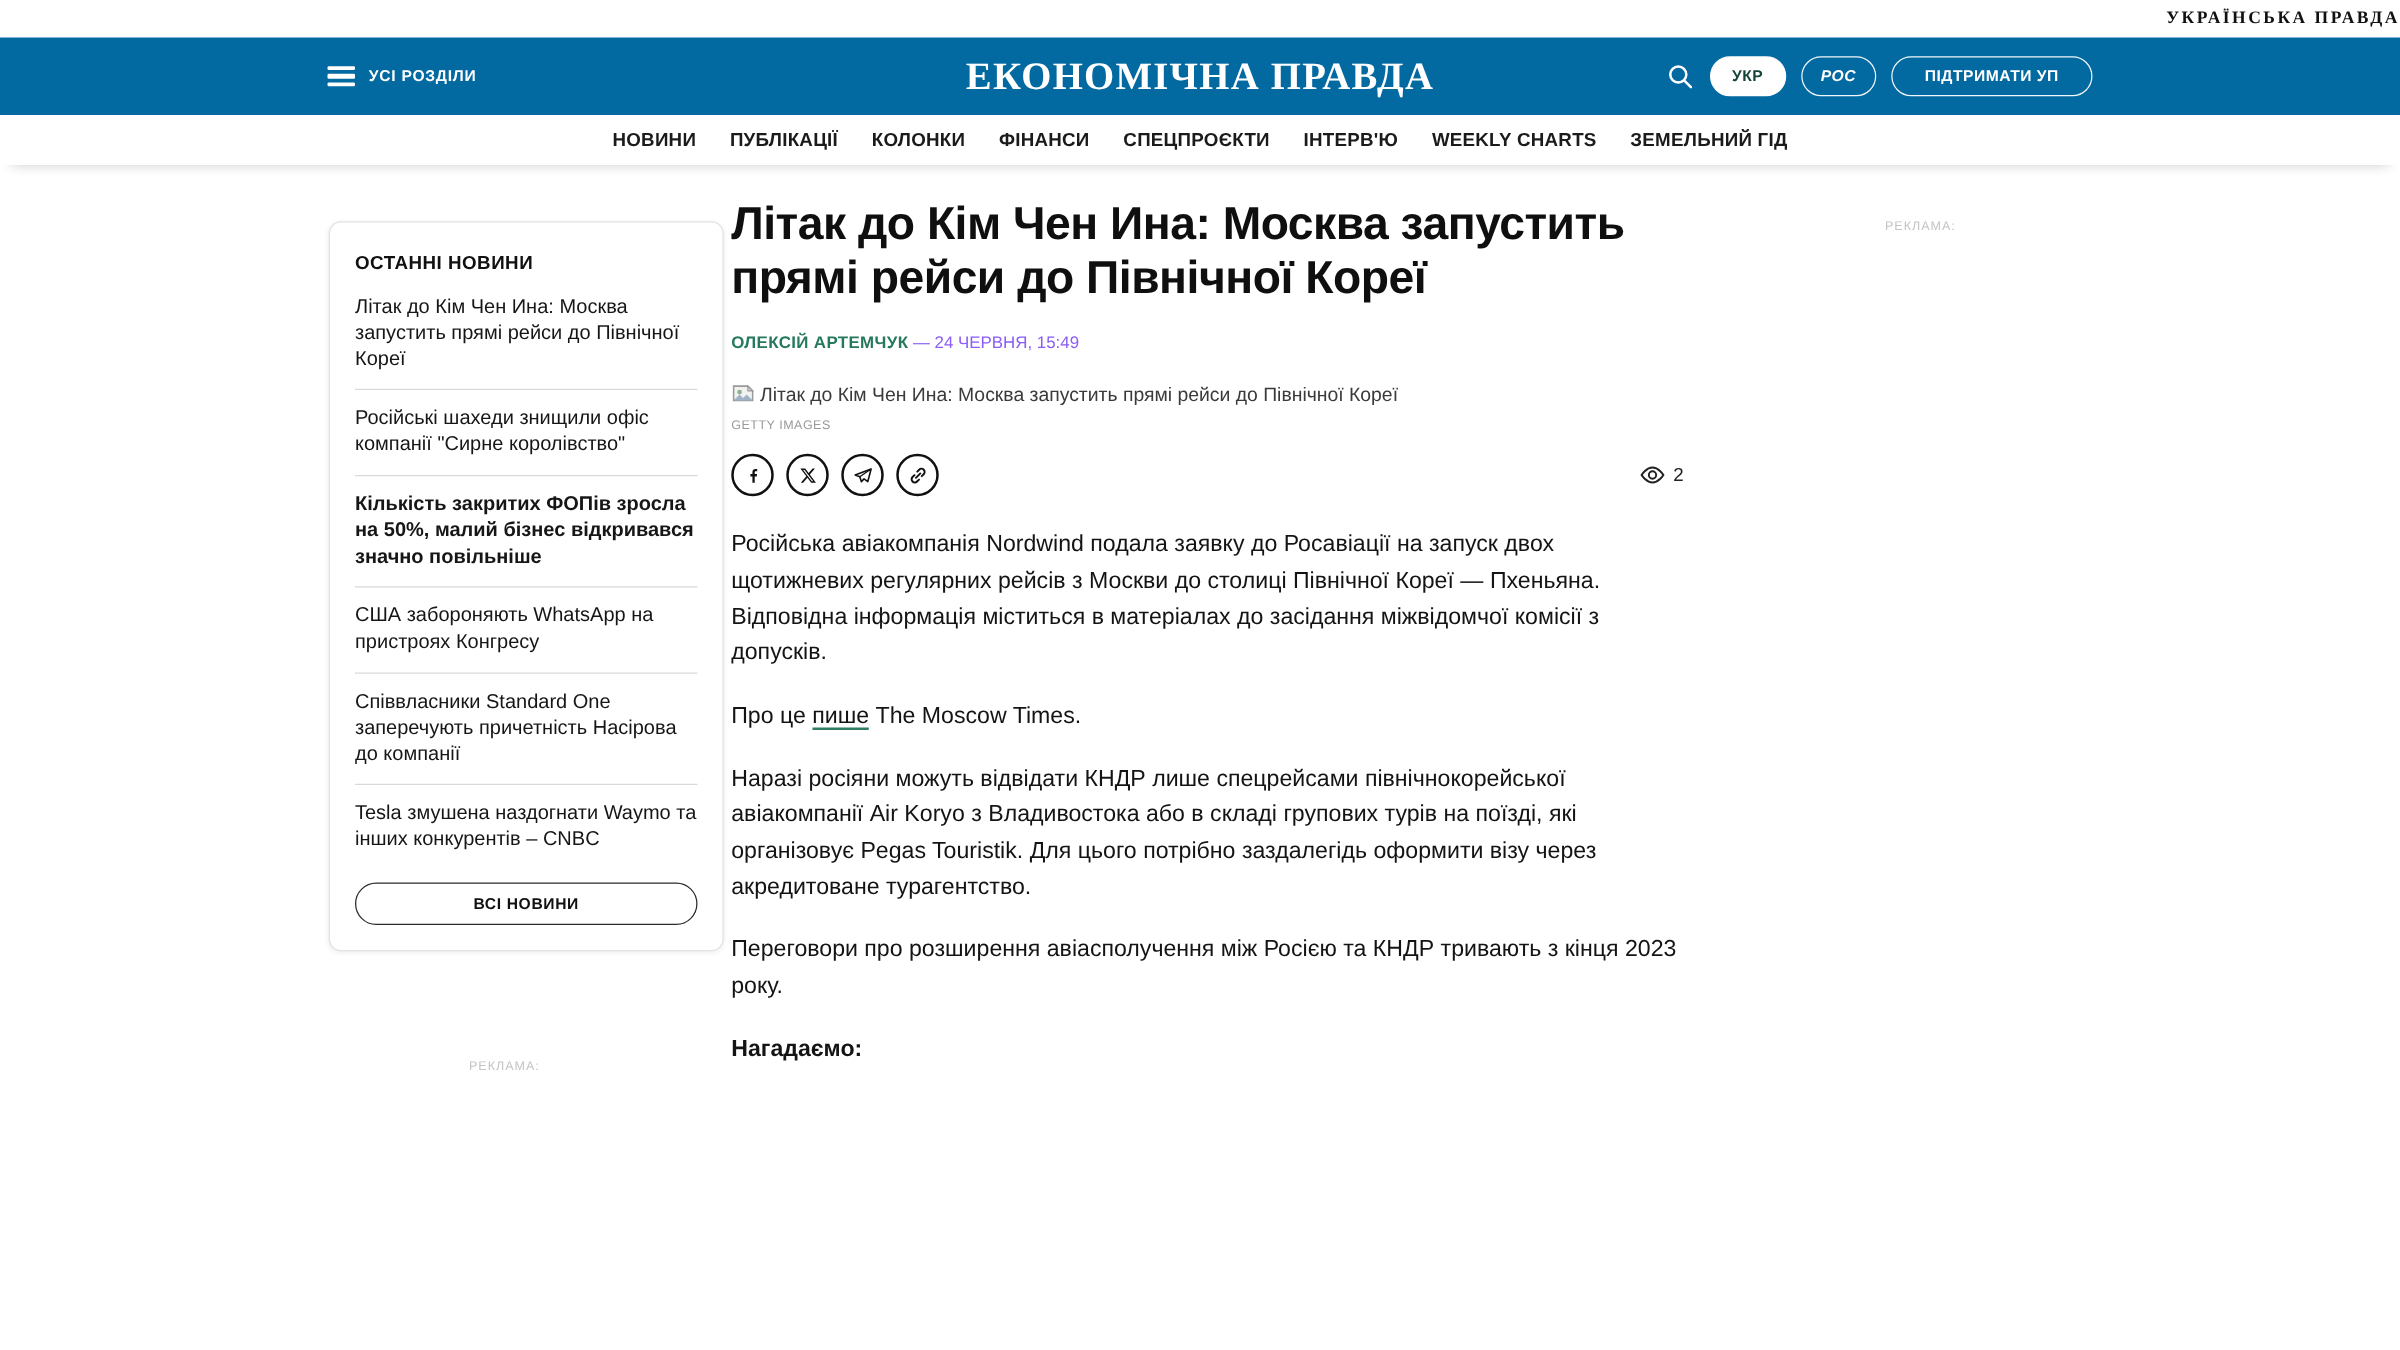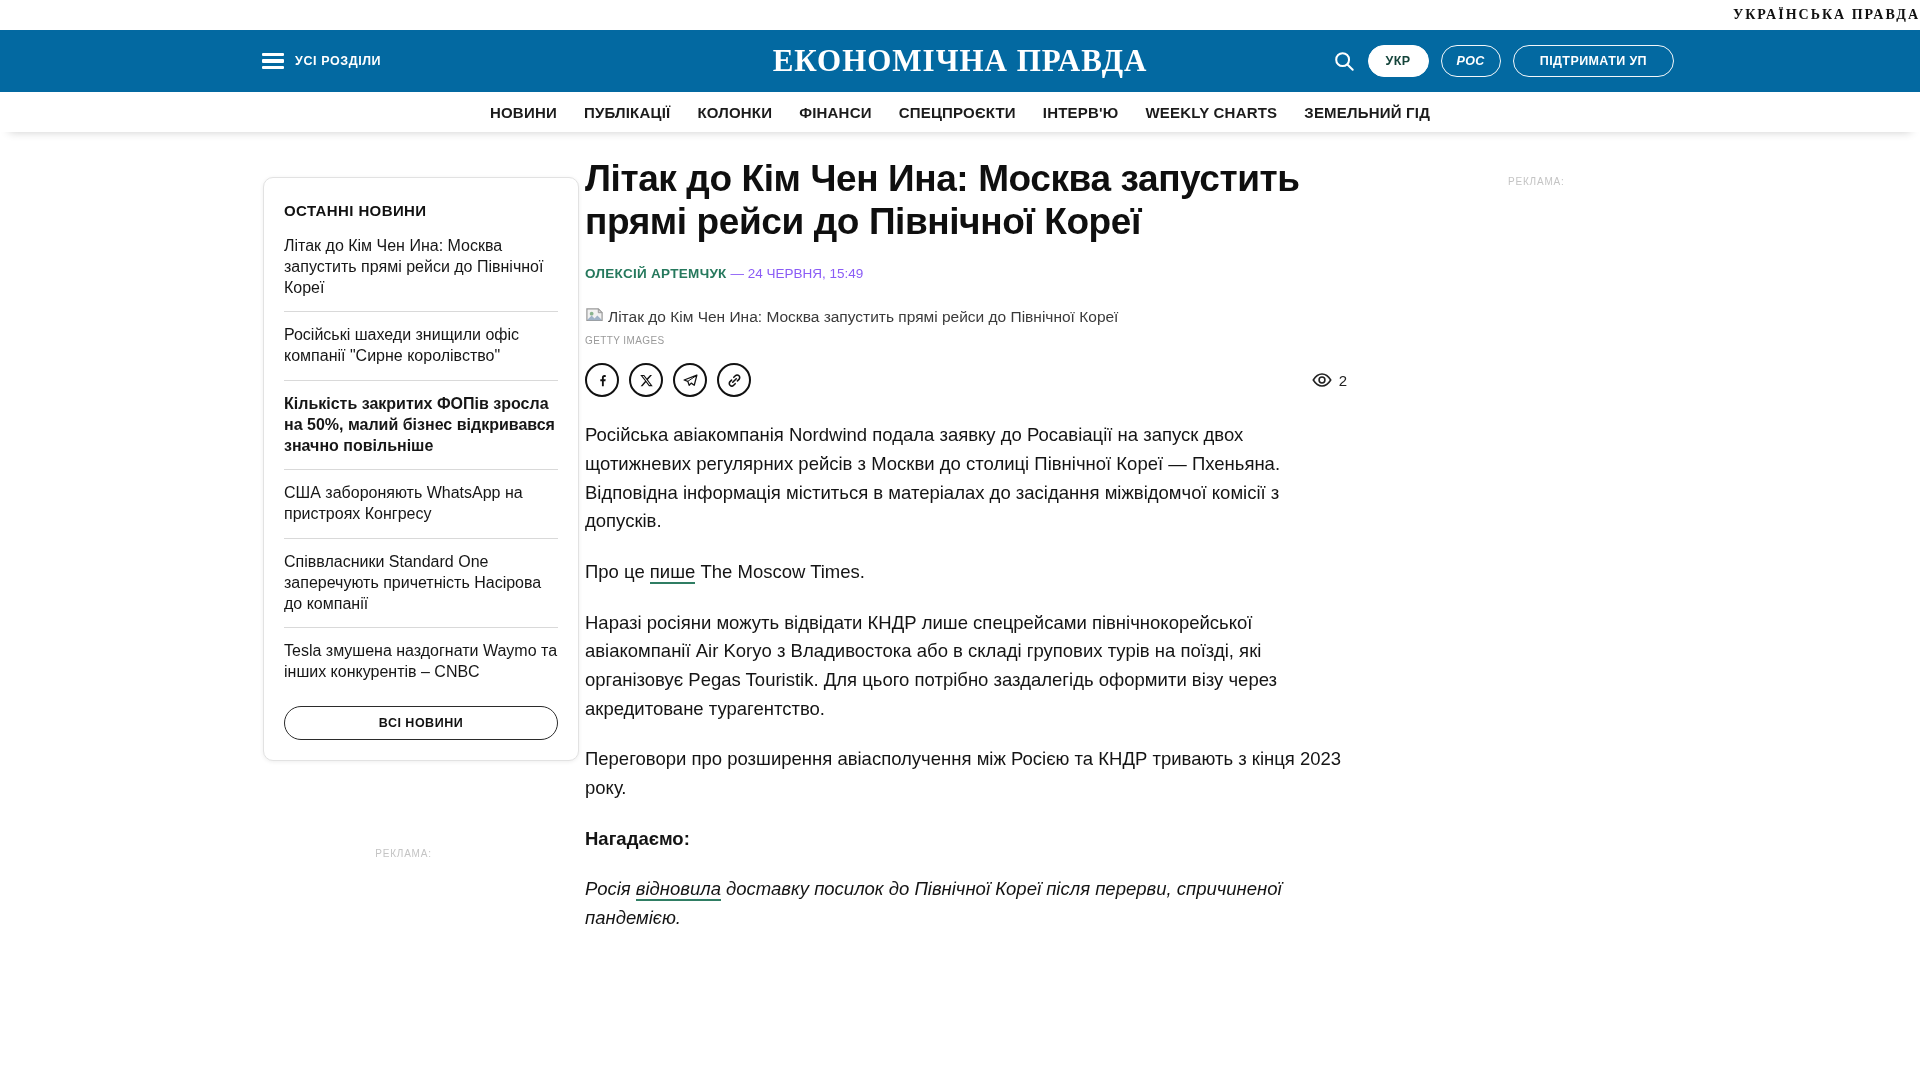--- a/index.html
+++ b/index.html
@@ -178,16 +178,15 @@
         <span>2</span>
       </div>
     </div>
 
     <div class="article-body" id="article-body">
         <p>Російська авіакомпанія Nordwind подала заявку до Росавіації на запуск двох щотижневих регулярних рейсів з Москви до столиці Північної Кореї — Пхеньяна. Відповідна інформація міститься в матеріалах до засідання міжвідомчої комісії з допусків.</p>
         <p>Про це <a class="text-link">пише</a> The Moscow Times.</p>
         <p>Наразі росіяни можуть відвідати КНДР лише спецрейсами північнокорейської авіакомпанії Air Koryo з Владивостока або в складі групових турів на поїзді, які організовує Pegas Touristik. Для цього потрібно заздалегідь оформити візу через акредитоване турагентство.</p>
         <p>Переговори про розширення авіасполучення між Росією та КНДР тривають з кінця 2023 року.</p>
         <p class="bold">Нагадаємо:</p>
-        <p class="italic">Росія <a class="text-link">відновила</a> доставку посилок до Північної Кореї після перерви, спричиненої пандемією.</p>
       </div>
   </div>
 </div>
 
 </body></html>

